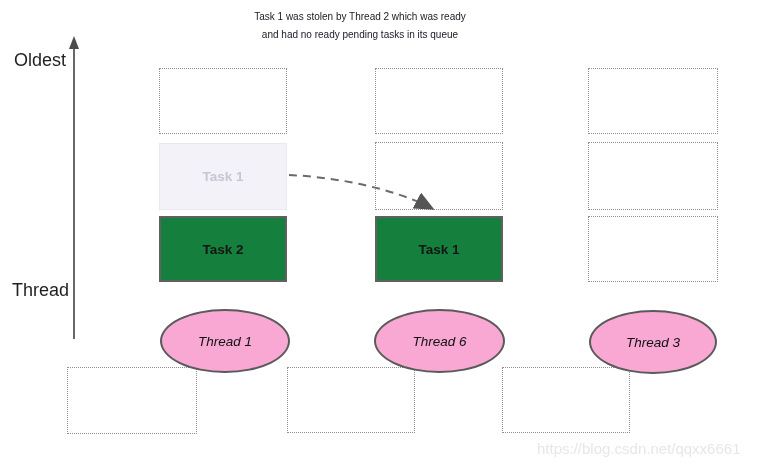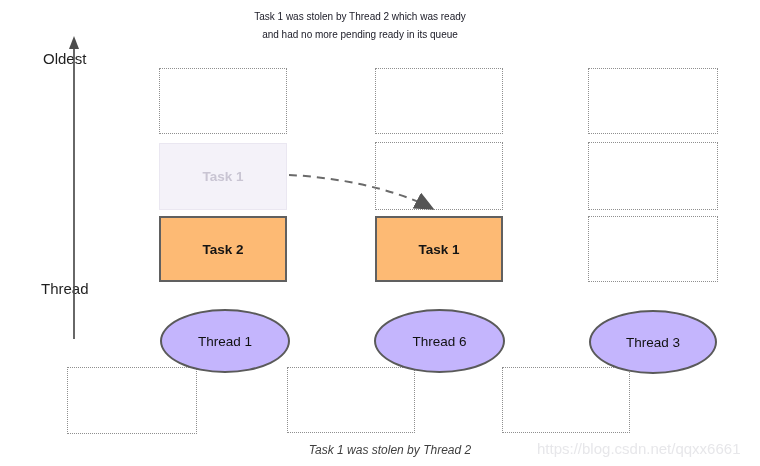--- a/index.html
+++ b/index.html
@@ -7,48 +7,48 @@
     position:relative;width:760px;height:466px;background:#ffffff;overflow:hidden;
     font-family:"Liberation Sans", sans-serif;
   }
   .abs{position:absolute;}
   
   .title{
     left:145px;top:8px;width:430px;text-align:center;
     font-size:10px;line-height:18px;color:#20202b;
   }
   
-  .axis-label{font-size:15px;color:#1f1f1f;margin-left:29px;}
+  .axis-label{font-size:18px;color:#1f1f1f;}
   .lbl-oldest{left:14px;top:50px;}
   .lbl-newest{left:12px;top:280px;}
   
   .slot{box-sizing:border-box;width:128px;height:67px;z-index:2;font-weight:bold;}
   .slot.empty{border:1.5px dotted #8f8f8f;background:transparent;z-index:1;}
   .slot.task{
-    background:#fdba74;border:2px solid #606060;color:#141414;
+    background:#15803d;border:2px solid #606060;color:#141414;
     display:flex;align-items:center;justify-content:center;font-size:13.5px;
   }
   .slot.ghost{
     background:#f4f2f9;border:1px solid #eae7f1;color:#c9c5d3;
     display:flex;align-items:center;justify-content:center;font-size:13.5px;
   }
   
   .c1{left:159px;}
   .c2{left:375px;}
   .c3{left:588px;width:130px;}
   .r1{top:68px;height:66px;}
   .r2{top:143px;height:67px;}
   .r2b{top:142px;height:68px;}
   .r3{top:216px;height:66px;}
   
   .thread{
     box-sizing:border-box;border-radius:50%;
-    background:#c4b5fd;border:2px solid #5a5a5a;
+    background:#f9a8d4;border:2px solid #5a5a5a;
     display:flex;align-items:center;justify-content:center;
-    font-size:13.5px;color:#111;z-index:4;
+    font-size:13.5px;color:#111;z-index:4;font-style:italic;
   }
   .t1{left:160px;top:309px;width:130px;height:64px;}
   .t2{left:374px;top:309px;width:131px;height:64px;}
   .t3{left:589px;top:310px;width:128px;height:64px;text-align:right;}
   
   .bslot{box-sizing:border-box;border:1.5px dotted #8f8f8f;height:67px;z-index:1;}
   .b1{left:67px;top:367px;width:130px;}
   .b2{left:287px;top:367px;width:128px;height:66px;}
   .b3{left:502px;top:367px;width:128px;height:66px;}
   
@@ -62,21 +62,21 @@
   
   #overlay{left:0;top:0;z-index:5;pointer-events:none;}
 </style>
 </head>
 <body>
 
 <div id="stage">
 
   <div class="abs title">
     <div>Task 1 was stolen by Thread 2 which was ready</div>
-    <div>and had no more pending ready in its queue</div>
+    <div>and had no ready pending tasks in its queue</div>
   </div>
 
   <div class="abs axis-label lbl-oldest">Oldest</div>
   <div class="abs axis-label lbl-newest">Thread</div>
 
   <div class="abs slot empty c1 r1"></div>
   <div class="abs slot ghost c1 r2">
     <span>Task 1</span>
   </div>
   <div class="abs slot task c1 r3">
@@ -100,21 +100,20 @@
     <span>Thread 6</span>
   </div>
   <div class="abs thread t3">
     <span>Thread 3</span>
   </div>
 
   <div class="abs bslot b1"></div>
   <div class="abs bslot b2"></div>
   <div class="abs bslot b3"></div>
 
-  <div class="abs caption">Task 1 was stolen by Thread 2</div>
   <div class="abs watermark">https://blog.csdn.net/qqxx6661</div>
 
   <svg id="overlay" class="abs" width="760" height="466" viewBox="0 0 760 466">
     <defs>
       <marker id="stealHead" markerWidth="11" markerHeight="9" refX="8" refY="4.5" orient="auto">
         <polygon points="0 0, 10 4.5, 0 9" fill="#555555"></polygon>
       </marker>
     </defs>
 
     <g>

